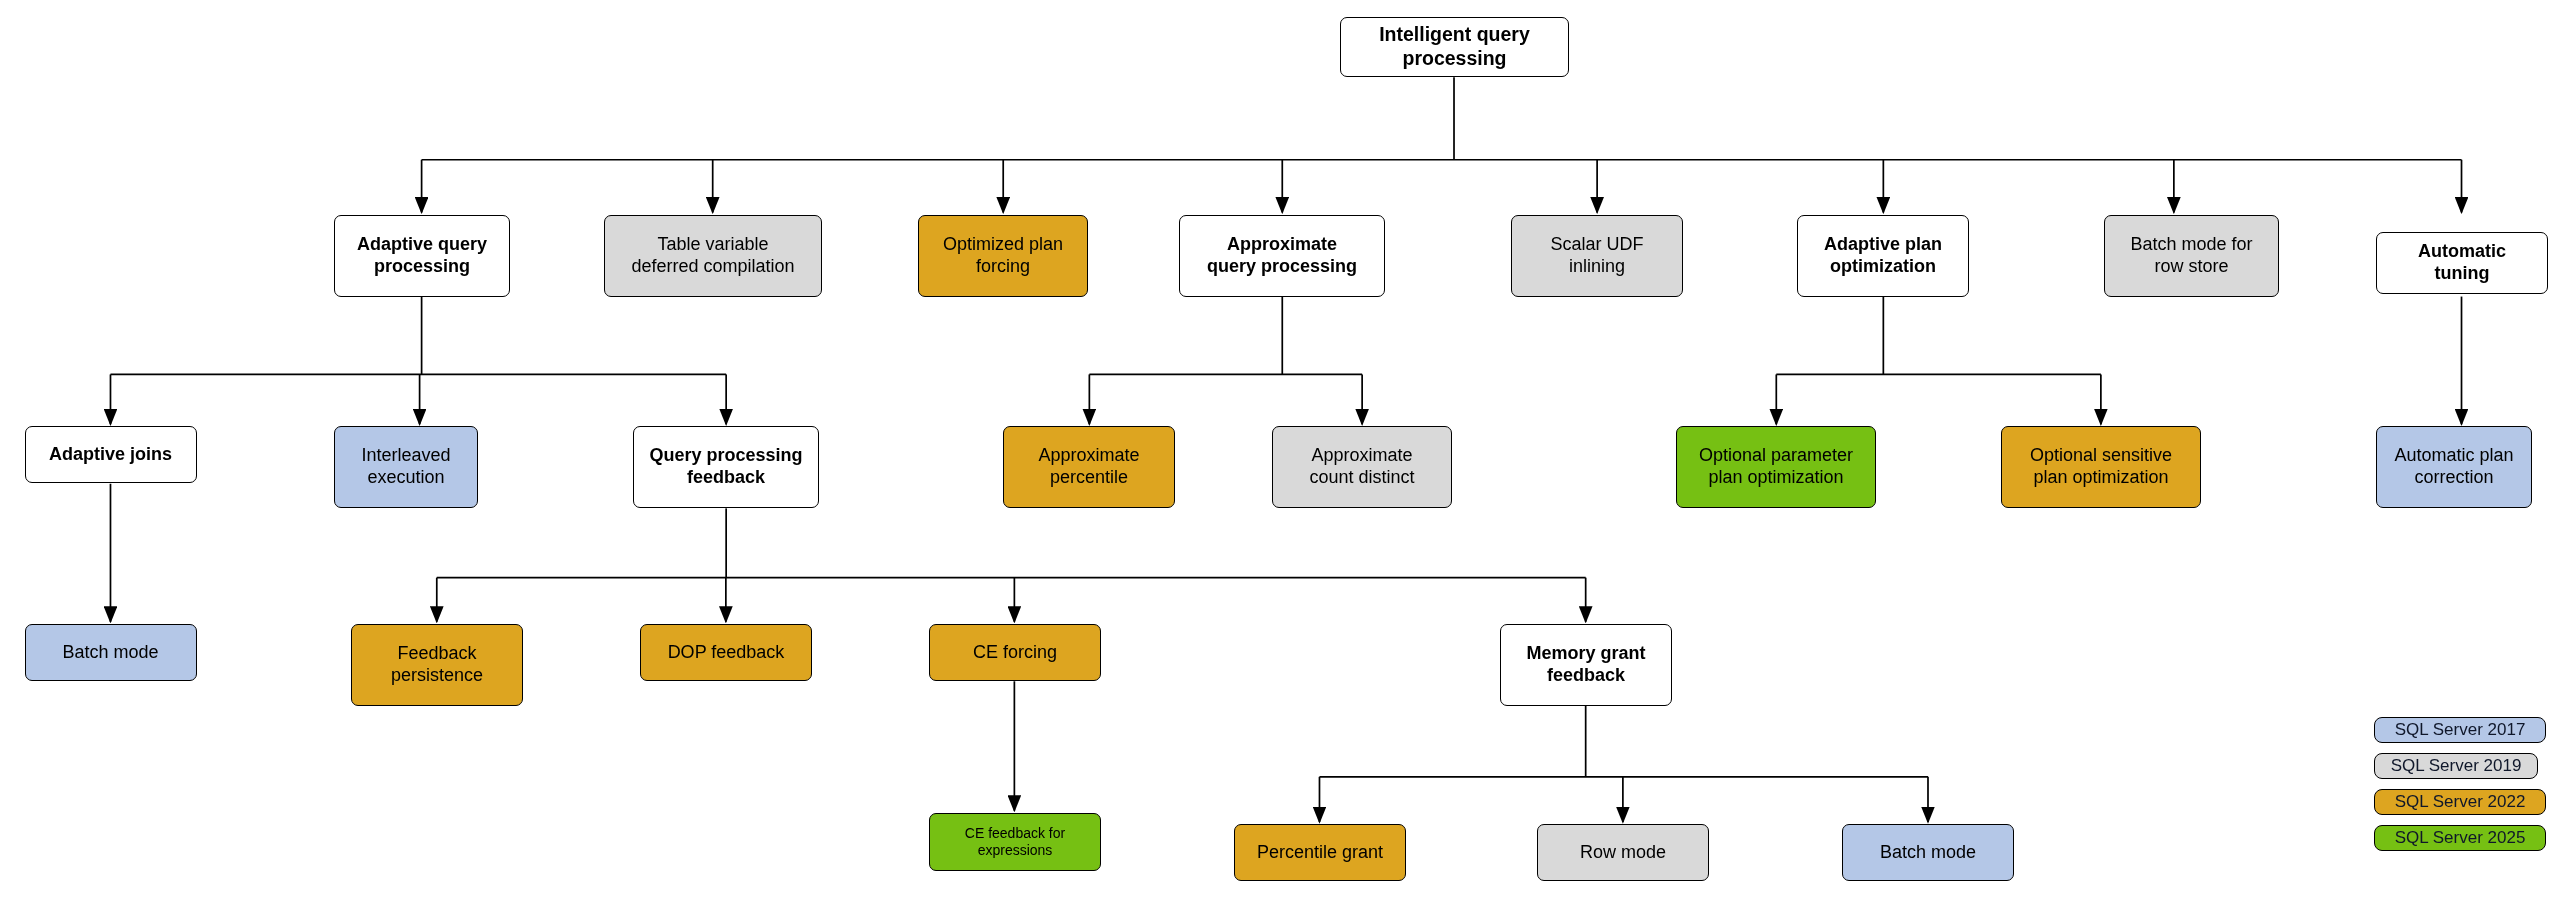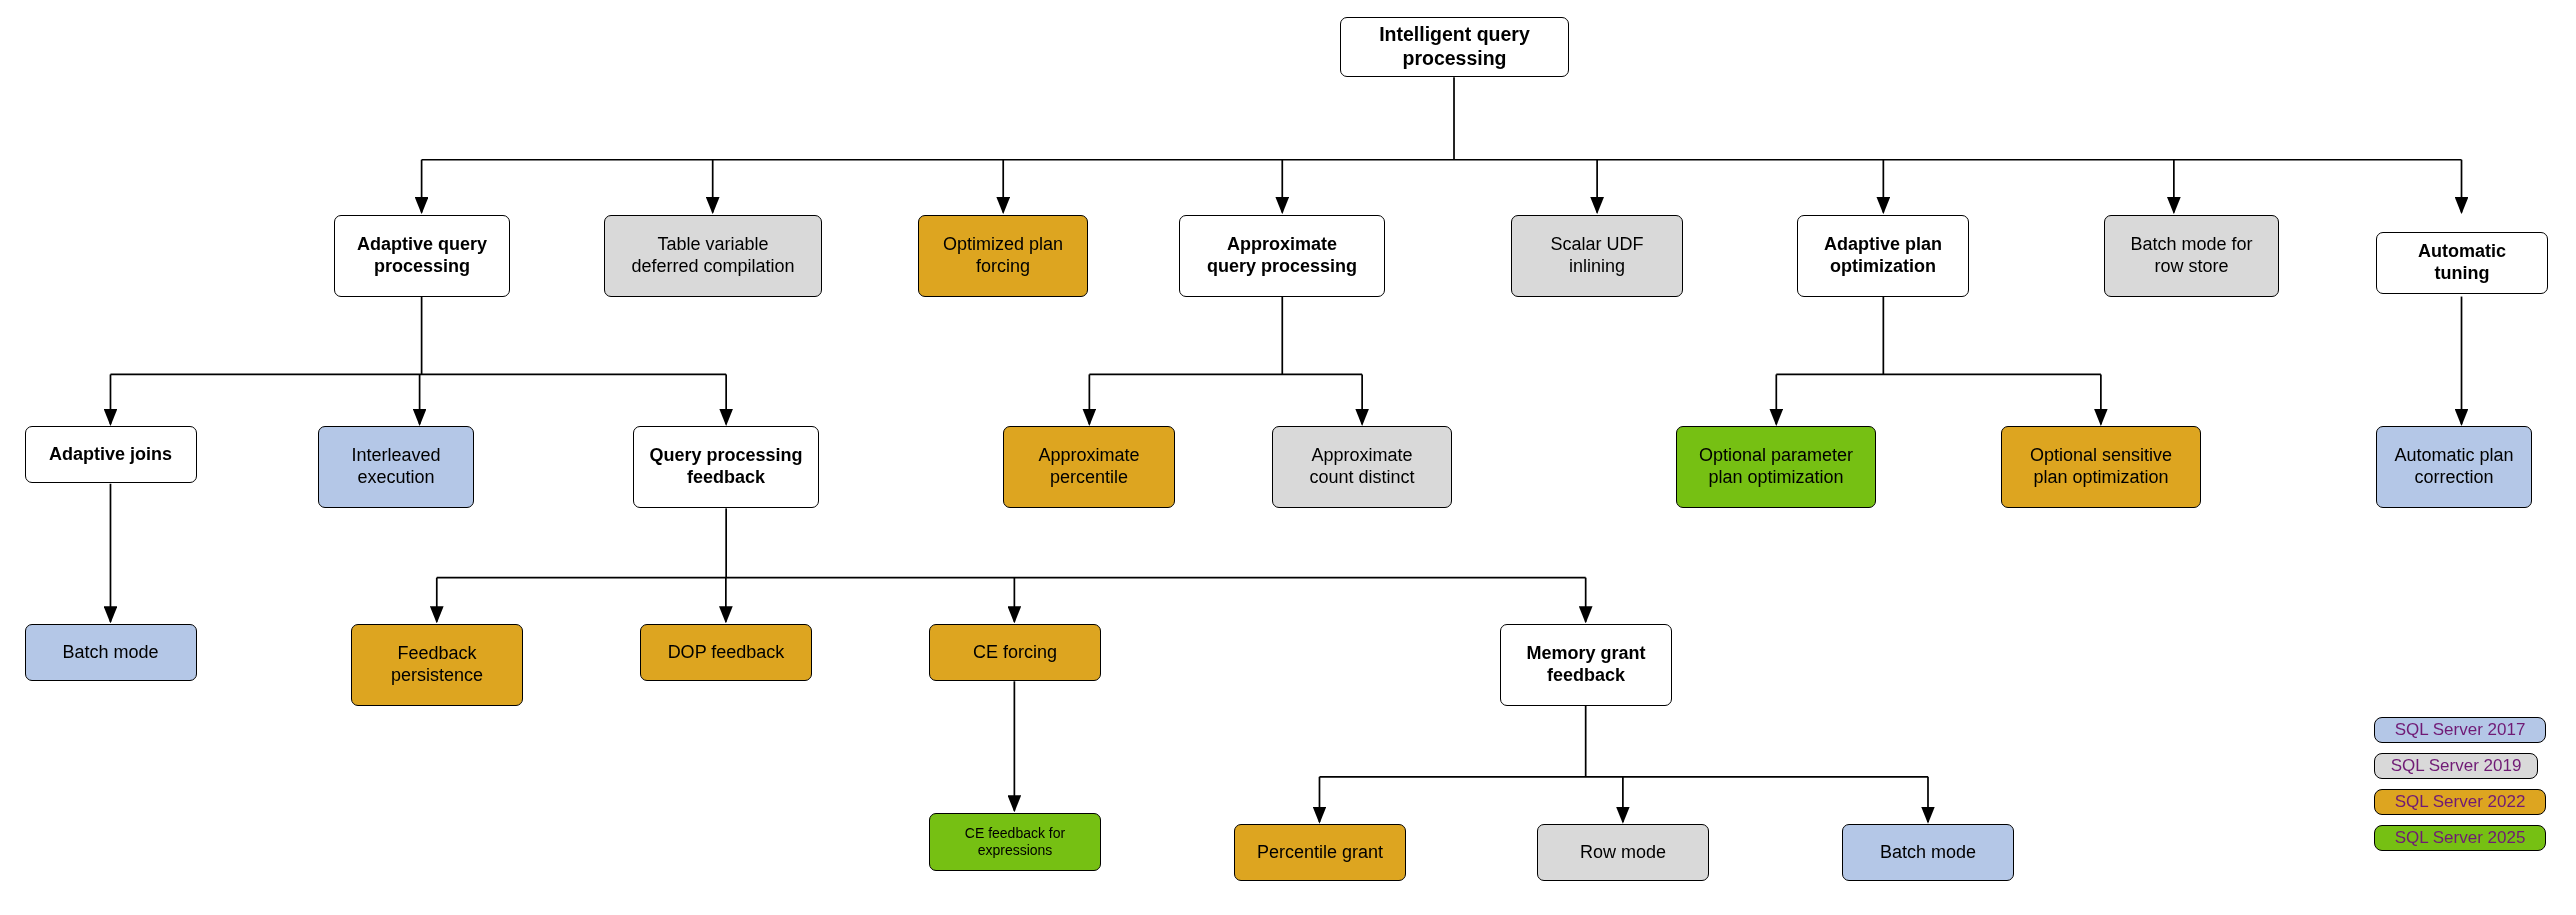--- a/index.html
+++ b/index.html
@@ -46,21 +46,21 @@
   .node.bold { font-weight: bold; }
   .legend-item {
     position: absolute;
     box-sizing: border-box;
     display: flex;
     align-items: center;
     justify-content: center;
     border: 1.7px solid #000000;
     border-radius: 8px;
     font-size: 17px;
-    color: #701a75;
+    color: #0f172a;
   }
 </style>
 </head>
 <body>
 
 <div id="canvas">
   <svg id="edge-layer" viewBox="0 0 4500 1600">
     <defs>
       <marker id="arrow" markerWidth="10" markerHeight="8" refX="9" refY="4" orient="auto" markerUnits="strokeWidth">
         <path d="M0,0 L10,4 L0,8 z" fill="#000000"></path>
@@ -119,21 +119,21 @@
 query processing</div>
       <div class="node fill-grey" style="left: 1511px; top: 215px; width: 172px; height: 82px; font-size: 18px;">Scalar UDF
 inlining</div>
       <div class="node fill-white bold" style="left: 1797px; top: 215px; width: 172px; height: 82px; font-size: 18px;">Adaptive plan
 optimization</div>
       <div class="node fill-grey" style="left: 2087px; top: 215px; width: 175px; height: 82px; font-size: 18px; margin-left: 17px;">Batch mode for
 row store</div>
       <div class="node fill-white bold" style="left: 2376px; top: 232px; width: 172px; height: 62px; font-size: 18px;">Automatic
 tuning</div>
       <div class="node fill-white bold" style="left: 24.6px; top: 426px; width: 172px; height: 57px; font-size: 18px;">Adaptive joins</div>
-      <div class="node fill-blue" style="left: 318px; top: 426px; width: 156px; height: 82px; font-size: 18px;">Interleaved
+      <div class="node fill-blue" style="left: 334px; top: 426px; width: 144px; height: 82px; font-size: 18px;">Interleaved
 execution</div>
       <div class="node fill-white bold" style="left: 633px; top: 426px; width: 186px; height: 82px; font-size: 18px;">Query processing
 feedback</div>
       <div class="node fill-orange" style="left: 1003px; top: 426px; width: 172px; height: 82px; font-size: 18px;">Approximate
 percentile</div>
       <div class="node fill-grey" style="left: 1272px; top: 426px; width: 180px; height: 82px; font-size: 18px;">Approximate
 count distinct</div>
       <div class="node fill-green" style="left: 1676px; top: 426px; width: 200px; height: 82px; font-size: 18px;">Optional parameter
 plan optimization</div>
       <div class="node fill-orange" style="left: 2001px; top: 426px; width: 200px; height: 82px; font-size: 18px;">Optional sensitive

